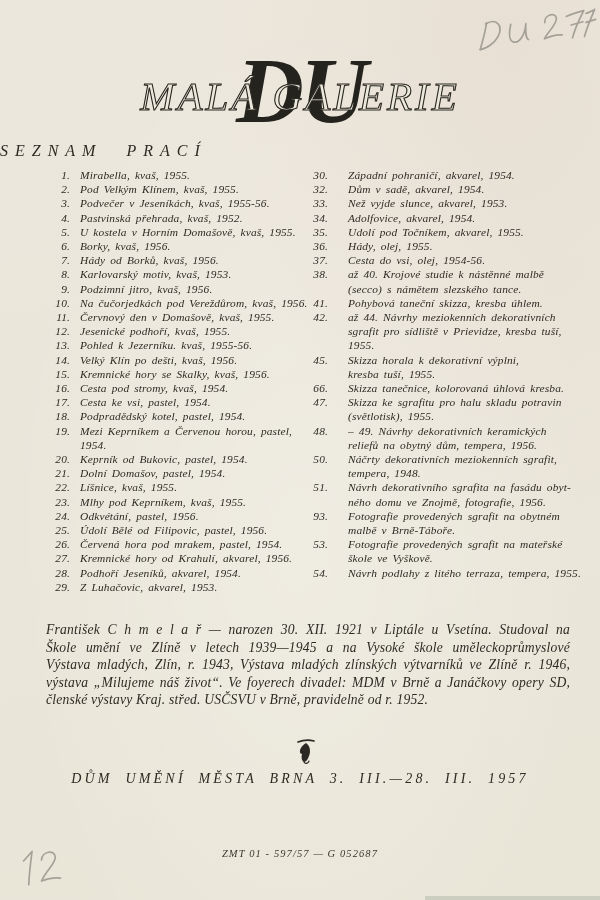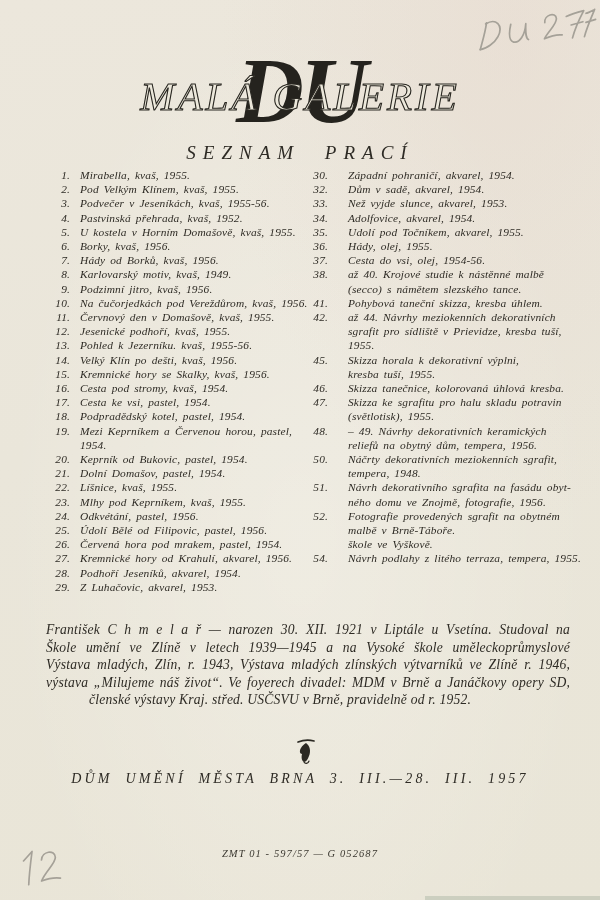--- a/index.html
+++ b/index.html
@@ -12,36 +12,36 @@
     color:#2e2b25;font-style:italic;}
   
   .pencil{position:absolute;}
   .pencil path{fill:none;stroke:#a5a198;stroke-width:1.7;stroke-linecap:round;stroke-linejoin:round;}
   
   .logo-du{position:absolute;top:43px;left:50%;transform:translateX(-50%);
     font-size:94px;font-weight:700;line-height:1;letter-spacing:-4px;color:#25231e;white-space:nowrap;}
   .logo-overlay{position:absolute;top:76px;left:50%;transform:translateX(-50%);
     font-size:41px;line-height:1;letter-spacing:3px;white-space:nowrap;
     color:#ece8db;-webkit-text-stroke:1.1px #2b2923;text-shadow:0 0 0 #2b2923;}
-  .list-title{position:absolute;top:142px;left:0;width:100%;text-align:center;
-    font-size:19px;letter-spacing:7px;word-spacing:13px;color:#2e2b25;white-space:nowrap;}
+  .list-title{position:absolute;top:142px;left:0;width:100%;text-align:left;
+    font-size:16px;letter-spacing:7px;word-spacing:13px;color:#2e2b25;white-space:nowrap;}
   
   .columns{position:absolute;top:168px;left:46px;width:530px;display:flex;}
   .col{line-height:14.2px;font-size:11.4px;letter-spacing:.15px;word-spacing:2px;}
   .col-left{width:262px;flex:none;}
   .col-right{width:268px;flex:none;}
   .work-line{display:flex;white-space:nowrap;}
   .col-left .num{width:24px;text-align:right;margin-right:10px;flex:none;}
   .col-right .num{width:20px;text-align:right;margin-right:20px;flex:none;}
   .txt{white-space:nowrap;}
   
   .bio{position:absolute;top:621px;left:46px;width:524px;font-size:13.6px;line-height:17.5px;
     letter-spacing:.2px;color:#2e2b25;}
   .bio-line{text-align:justify;text-align-last:justify;}
-  .bio-line.last{text-align-last:left;margin-left:43px;}
+  .bio-line.last{text-align-last:left;}
   
   .ornament{position:absolute;top:738px;left:296px;}
   
   .venue{position:absolute;top:771px;left:0;width:100%;text-align:center;
     font-size:14px;letter-spacing:3.2px;word-spacing:6px;white-space:nowrap;color:#2e2b25;}
   .imprint{position:absolute;top:848px;left:0;width:100%;text-align:center;
     font-size:10.5px;letter-spacing:1.1px;color:#3a372f;}
   .edge-bottom{position:absolute;right:0;bottom:0;width:175px;height:4px;background:#c7cabb;opacity:.85;}
 </style>
 </head>
@@ -88,21 +88,21 @@
         <div class="work-line">
           <span class="num">6.</span>
           <span class="txt">Borky, kvaš, 1956.</span>
         </div>
         <div class="work-line">
           <span class="num">7.</span>
           <span class="txt">Hády od Borků, kvaš, 1956.</span>
         </div>
         <div class="work-line">
           <span class="num">8.</span>
-          <span class="txt">Karlovarský motiv, kvaš, 1949.</span>
+          <span class="txt">Karlovarský motiv, kvaš, 1953.</span>
         </div>
         <div class="work-line">
           <span class="num">9.</span>
           <span class="txt">Podzimní jitro, kvaš, 1956.</span>
         </div>
         <div class="work-line">
           <span class="num">10.</span>
           <span class="txt">Na čučorjedkách pod Vereždůrom, kvaš, 1956.</span>
         </div>
         <div class="work-line">
@@ -241,21 +241,21 @@
         </div>
         <div class="work-line">
           <span class="num">45.</span>
           <span class="txt">Skizza horala k dekorativní výplni,</span>
         </div>
         <div class="work-line cont">
           <span class="num"></span>
           <span class="txt">kresba tuší, 1955.</span>
         </div>
         <div class="work-line">
-          <span class="num">46.</span>
+          <span class="num">66.</span>
           <span class="txt">Skizza tanečnice, kolorovaná úhlová kresba.</span>
         </div>
         <div class="work-line">
           <span class="num">47.</span>
           <span class="txt">Skizza ke sgrafitu pro halu skladu potravin</span>
         </div>
         <div class="work-line cont">
           <span class="num"></span>
           <span class="txt">(světlotisk), 1955.</span>
         </div>
@@ -277,26 +277,30 @@
         </div>
         <div class="work-line">
           <span class="num">51.</span>
           <span class="txt">Návrh dekorativního sgrafita na fasádu obyt-</span>
         </div>
         <div class="work-line cont">
           <span class="num"></span>
           <span class="txt">ného domu ve Znojmě, fotografie, 1956.</span>
         </div>
         <div class="work-line">
-          <span class="num">52.</span>
+          <span class="num">93.</span>
           <span class="txt">Fotografie provedených sgrafit na obytném</span>
         </div>
         <div class="work-line cont">
           <span class="num"></span>
           <span class="txt">malbě v Brně-Táboře.</span>
+        </div>
+        <div class="work-line">
+          <span class="num">53.</span>
+          <span class="txt">Fotografie provedených sgrafit na mateřské</span>
         </div>
         <div class="work-line cont">
           <span class="num"></span>
           <span class="txt">škole ve Vyškově.</span>
         </div>
         <div class="work-line">
           <span class="num">54.</span>
           <span class="txt">Návrh podlahy z litého terraza, tempera, 1955.</span>
         </div>
       </div>

